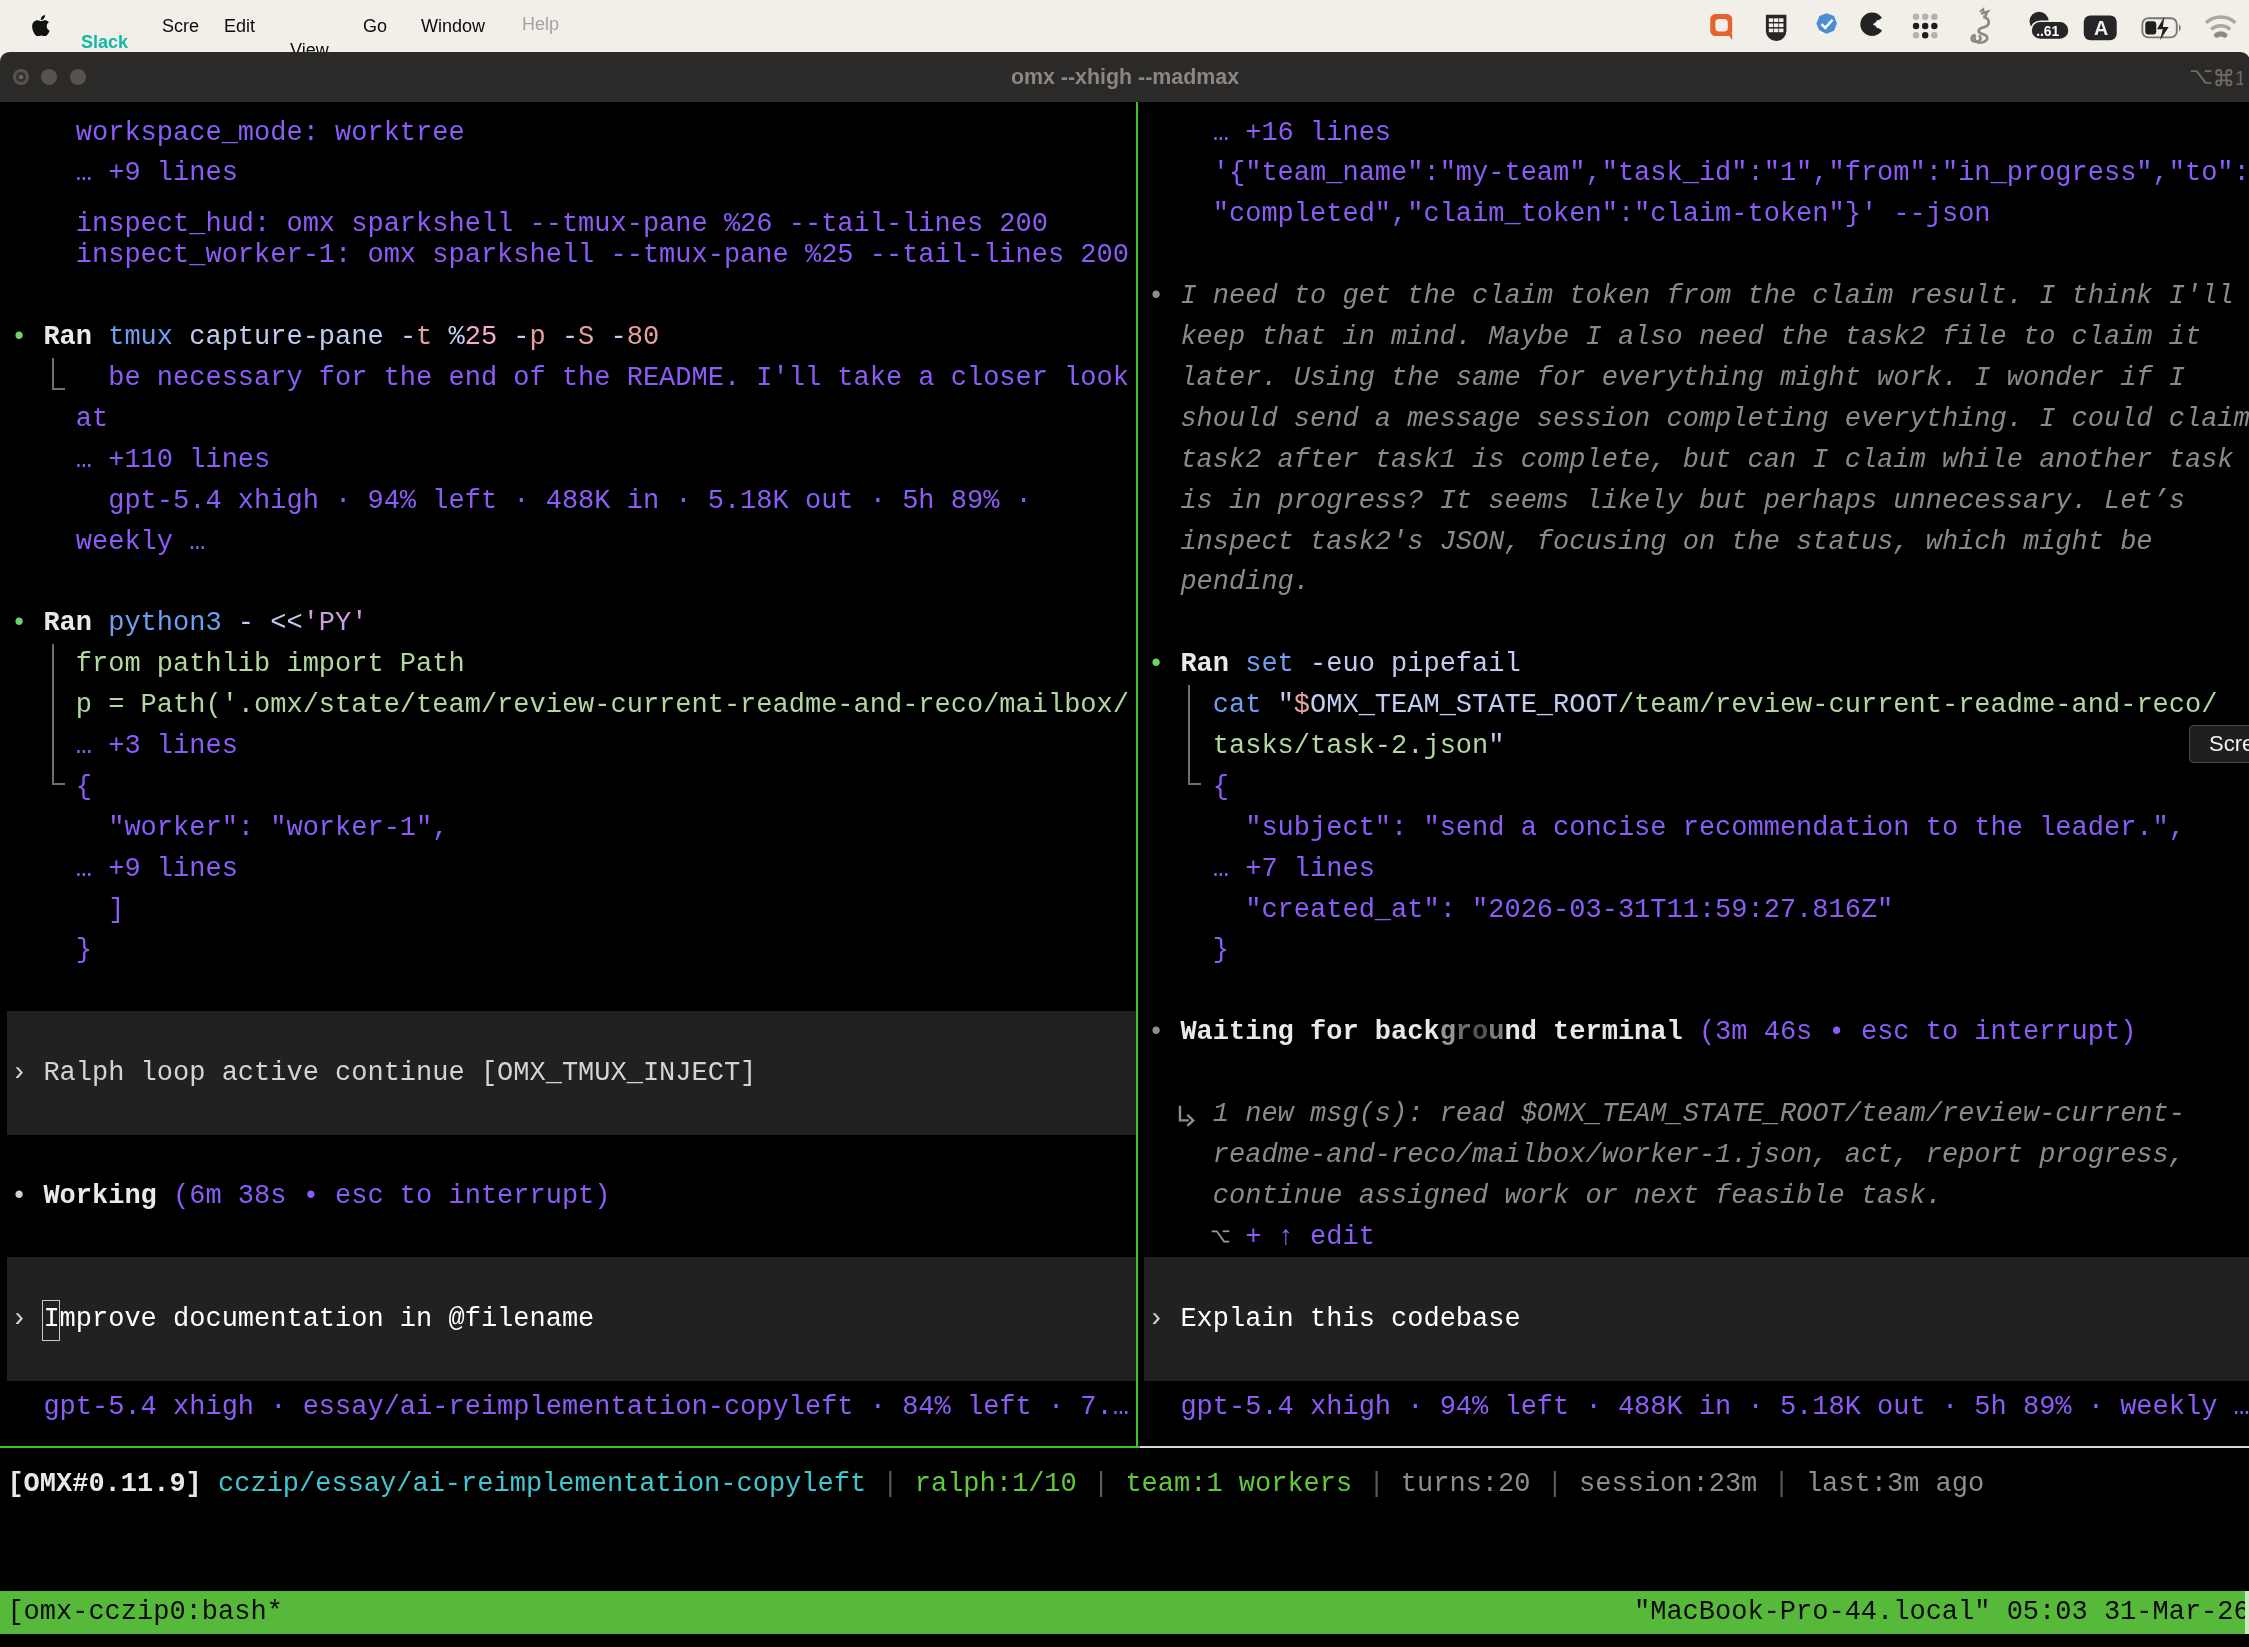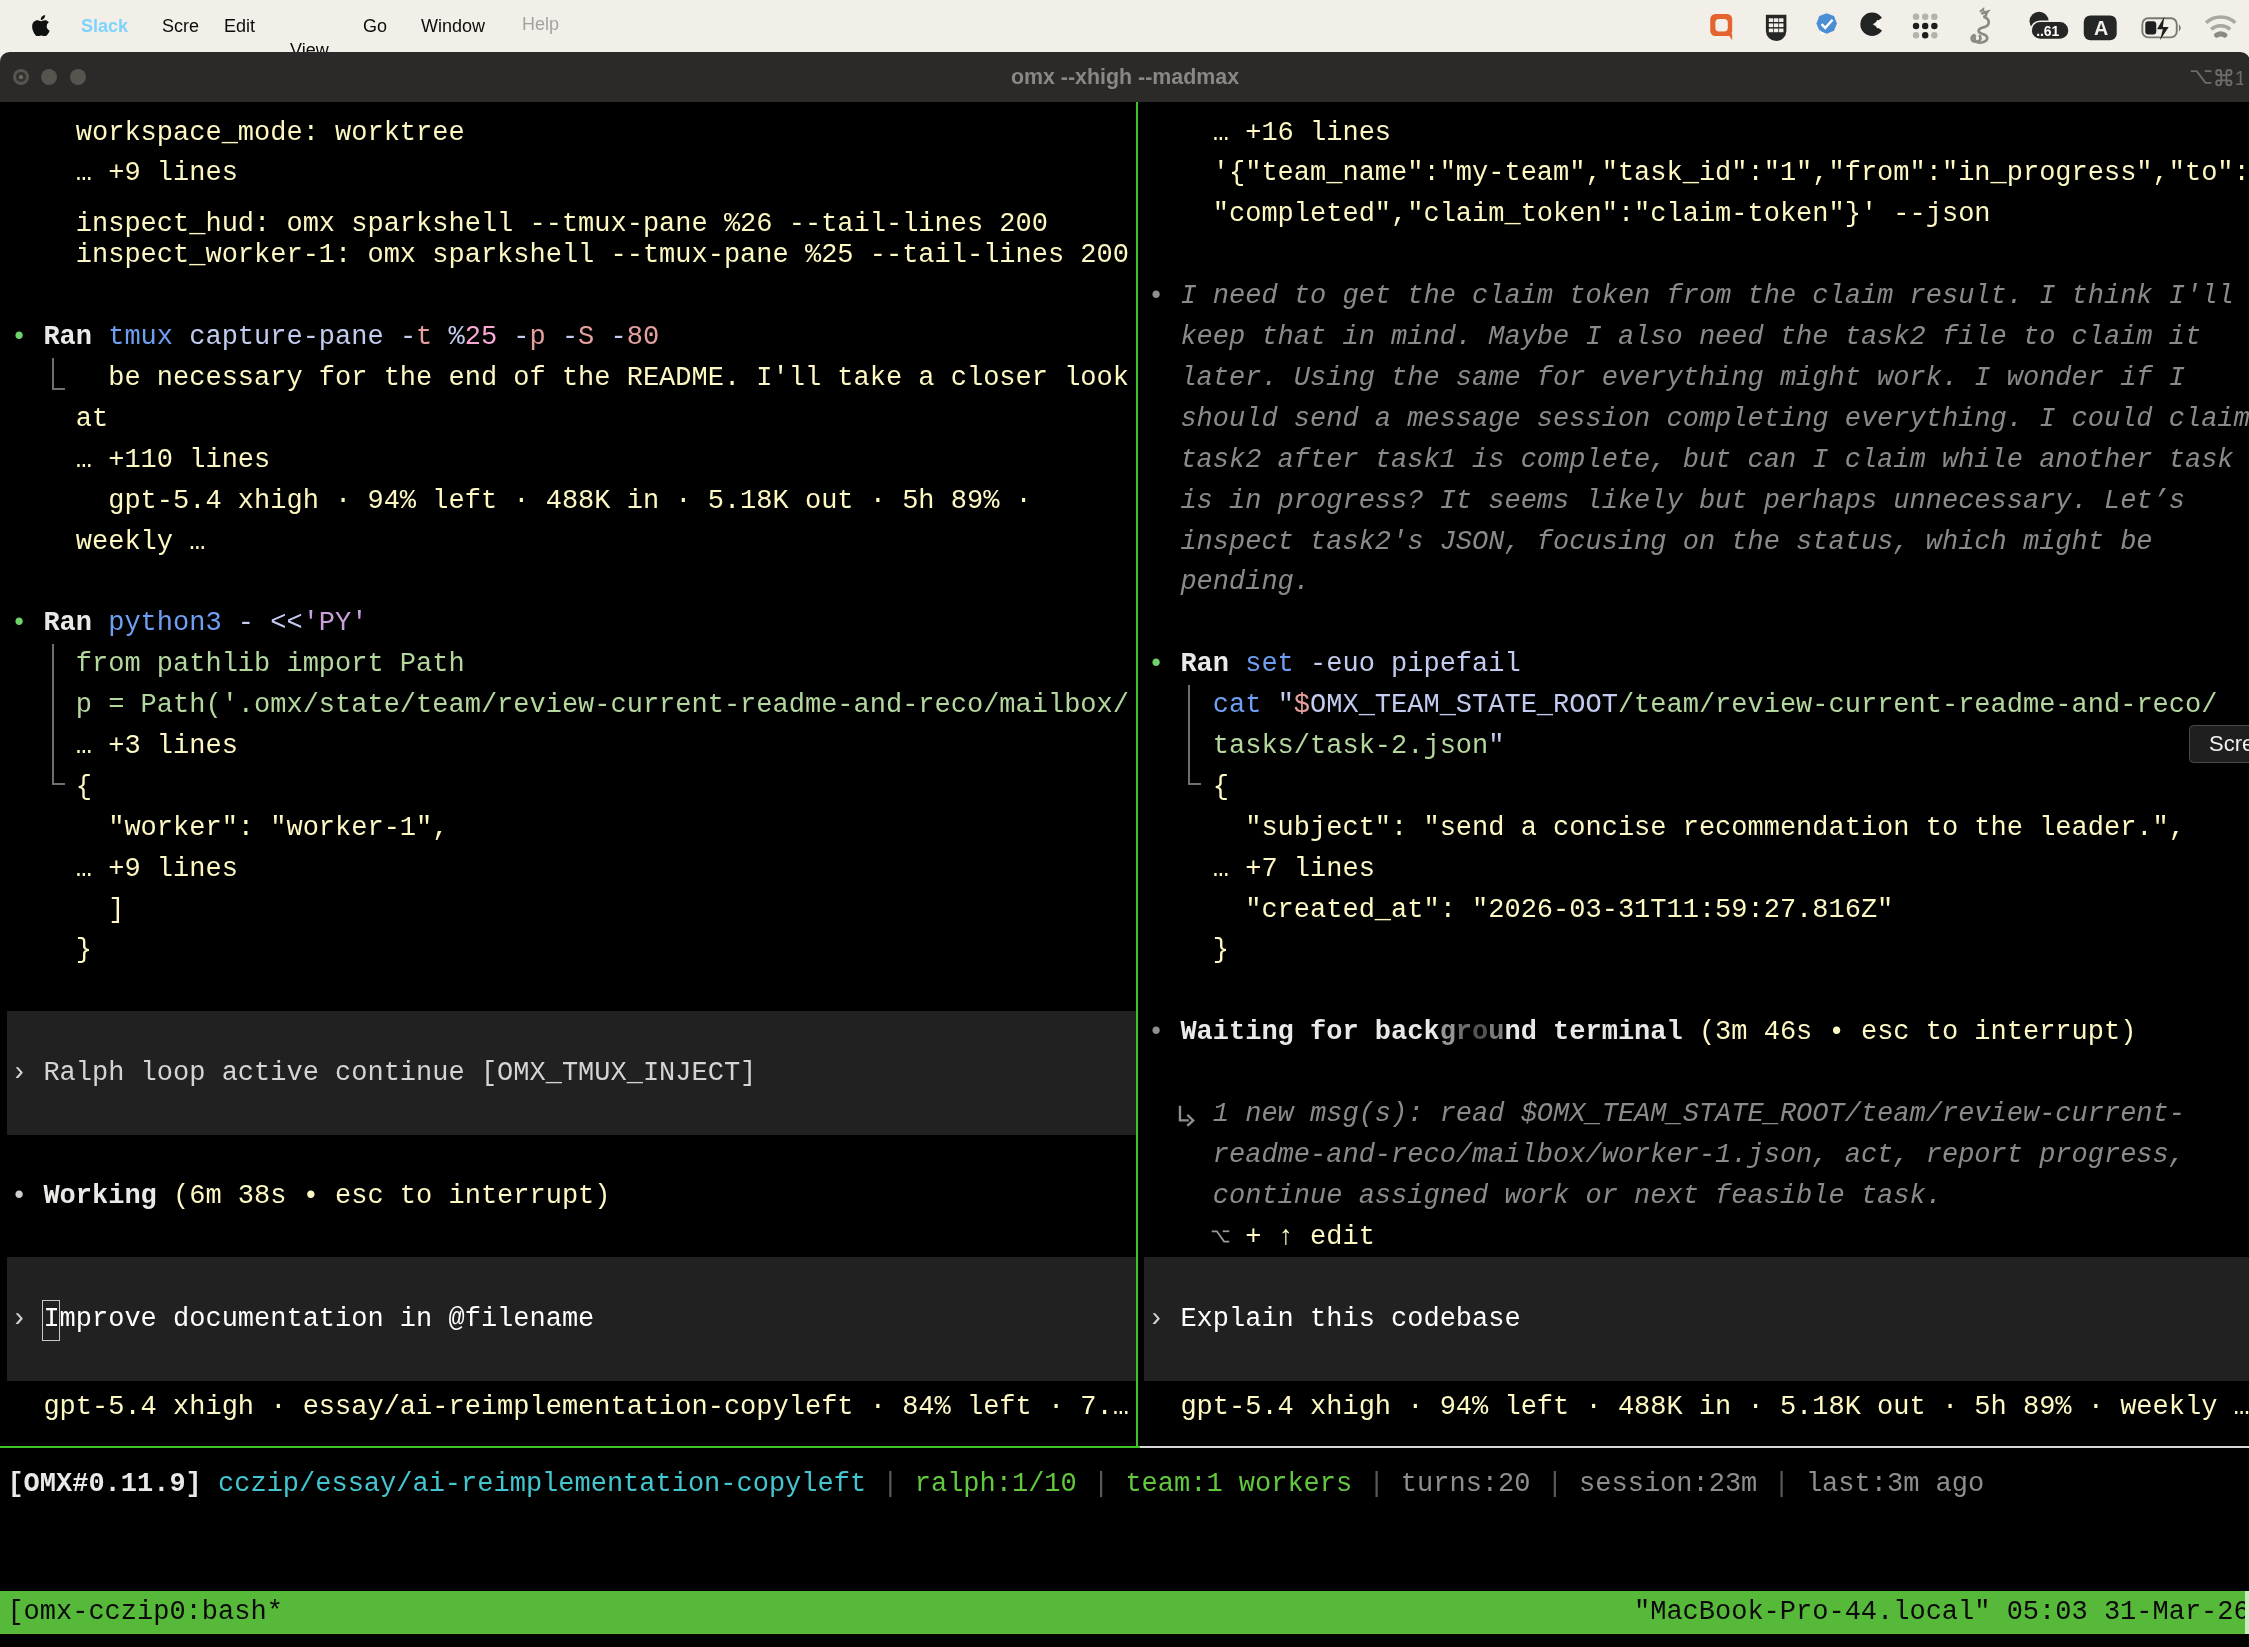--- a/index.html
+++ b/index.html
@@ -1,18 +1,18 @@
 <!DOCTYPE html>
 <html style="font-size:11.8px"><head><meta charset="utf-8">
 <style>
   * { margin:0; padding:0; box-sizing:border-box; }
   html,body { width:2250px; height:1648px; background:#000; overflow:hidden; }
   body { position:relative; font-family:"Liberation Mono",monospace; }
   .r { position:absolute; white-space:pre; font:27px/41px "Liberation Mono",monospace; color:#a2a2a2; }
-  .g { color:#fef9c3; }
+  .g { color:#8b5cf6; }
   .d { color:#ffffff; }
   .li { color:#d4d4d4; }
   .w { color:#e9e9e7; font-weight:bold; }
   .wb { color:#cfcfcf; }
   .gb { color:#8f8f8f; }
   .bg { color:#6ed46a; }
   .b { color:#6f9ff3; }
   .l { color:#c3ccf0; }
   .s { color:#e5a09e; }
   .o { color:#f9a8d4;margin-top:25px; }
@@ -112,21 +112,21 @@
 <div class="r" style="top:1592px;left:7.4px;color:#0a0a0a">[omx-cczip0:bash*</div>
 <div class="r" style="top:1592px;left:1634px;color:#0a0a0a">"MacBook-Pro-44.local" 05:03 31-Mar-26</div>
 <div style="position:absolute;left:2245px;top:1591px;width:5.2px;height:43px;background:#cfe8c4;"></div>
 
 <div id="menubar" style="position:absolute;left:0;top:0;width:2250px;height:52px;background:#f1efe7;"></div>
 <div style="position:absolute;left:0;top:52px;width:14.8px;height:11.8px;background:#f1efe7;"></div>
 <div style="position:absolute;left:2235px;top:52px;width:14.8px;height:11.8px;background:#f1efe7;"></div>
 <svg width="22" height="25" viewBox="0 0 814 1000" style="position:absolute;left:32px;top:14.8px;width:17.7px;height:21.4px">
   <path fill="#111" d="M788.1 340.9c-5.8 4.5-108.2 62.2-108.2 190.5 0 148.4 130.3 200.9 134.2 202.2-.6 3.2-20.7 71.9-68.7 141.9-42.8 61.6-87.5 123.1-155.5 123.1s-85.5-39.5-164-39.5c-76.5 0-103.7 40.8-165.9 40.8s-105.6-57-155.5-127C46.7 790.7 0 663 0 541.8c0-194.4 126.4-297.5 250.8-297.5 66.1 0 121.2 43.4 162.7 43.4 39.5 0 101.1-46 176.3-46 28.5 0 130.9 2.6 198.3 99.2zm-234-181.5c31.1-36.9 53.1-88.1 53.1-139.3 0-7.1-.6-14.3-1.9-20.1-50.6 1.9-110.8 33.7-147.1 75.8-28.5 32.4-55.1 83.6-55.1 135.5 0 7.8 1.3 15.6 1.9 18.1 3.2.6 8.4 1.3 13.6 1.3 45.4 0 102.5-30.4 135.5-71.3z"></path>
 </svg>
-<div style="position:absolute;top:13px;left:81px;font:bold 18px/26.6px 'Liberation Sans',sans-serif;color:#7dd3fc;">Slack</div>
+<div style="position:absolute;top:29px;left:81px;font:bold 18px/26.6px 'Liberation Sans',sans-serif;color:#14b8a6;">Slack</div>
 <div style="position:absolute;top:13px;left:162px;font:18px/26.6px 'Liberation Sans',sans-serif;color:#0c0c0c;">Scre</div>
 <div style="position:absolute;top:13px;left:224px;font:18px/26.6px 'Liberation Sans',sans-serif;color:#0c0c0c;">Edit</div>
 <div style="position:absolute;top:13px;left:290px;font:18px/26.6px 'Liberation Sans',sans-serif;color:#0c0c0c;margin-top:24px;">View</div>
 <div style="position:absolute;top:13px;left:363px;font:18px/26.6px 'Liberation Sans',sans-serif;color:#0c0c0c;">Go</div>
 <div style="position:absolute;top:13px;left:421px;font:18px/26.6px 'Liberation Sans',sans-serif;color:#0c0c0c;">Window</div>
 <div style="position:absolute;top:11px;left:522px;font:18px/26.6px 'Liberation Sans',sans-serif;color:#a3a3a3;">Help</div>
 <svg width="561" height="52" viewBox="0 0 760 71" style="position:absolute;left:1689px;top:0">
   <g transform="translate(26,19)">
     <rect x="0" y="0" width="30" height="30" rx="7" fill="#e4632e"></rect>
     <rect x="7" y="7" width="17" height="17" rx="5" fill="#f1efe7"></rect>

